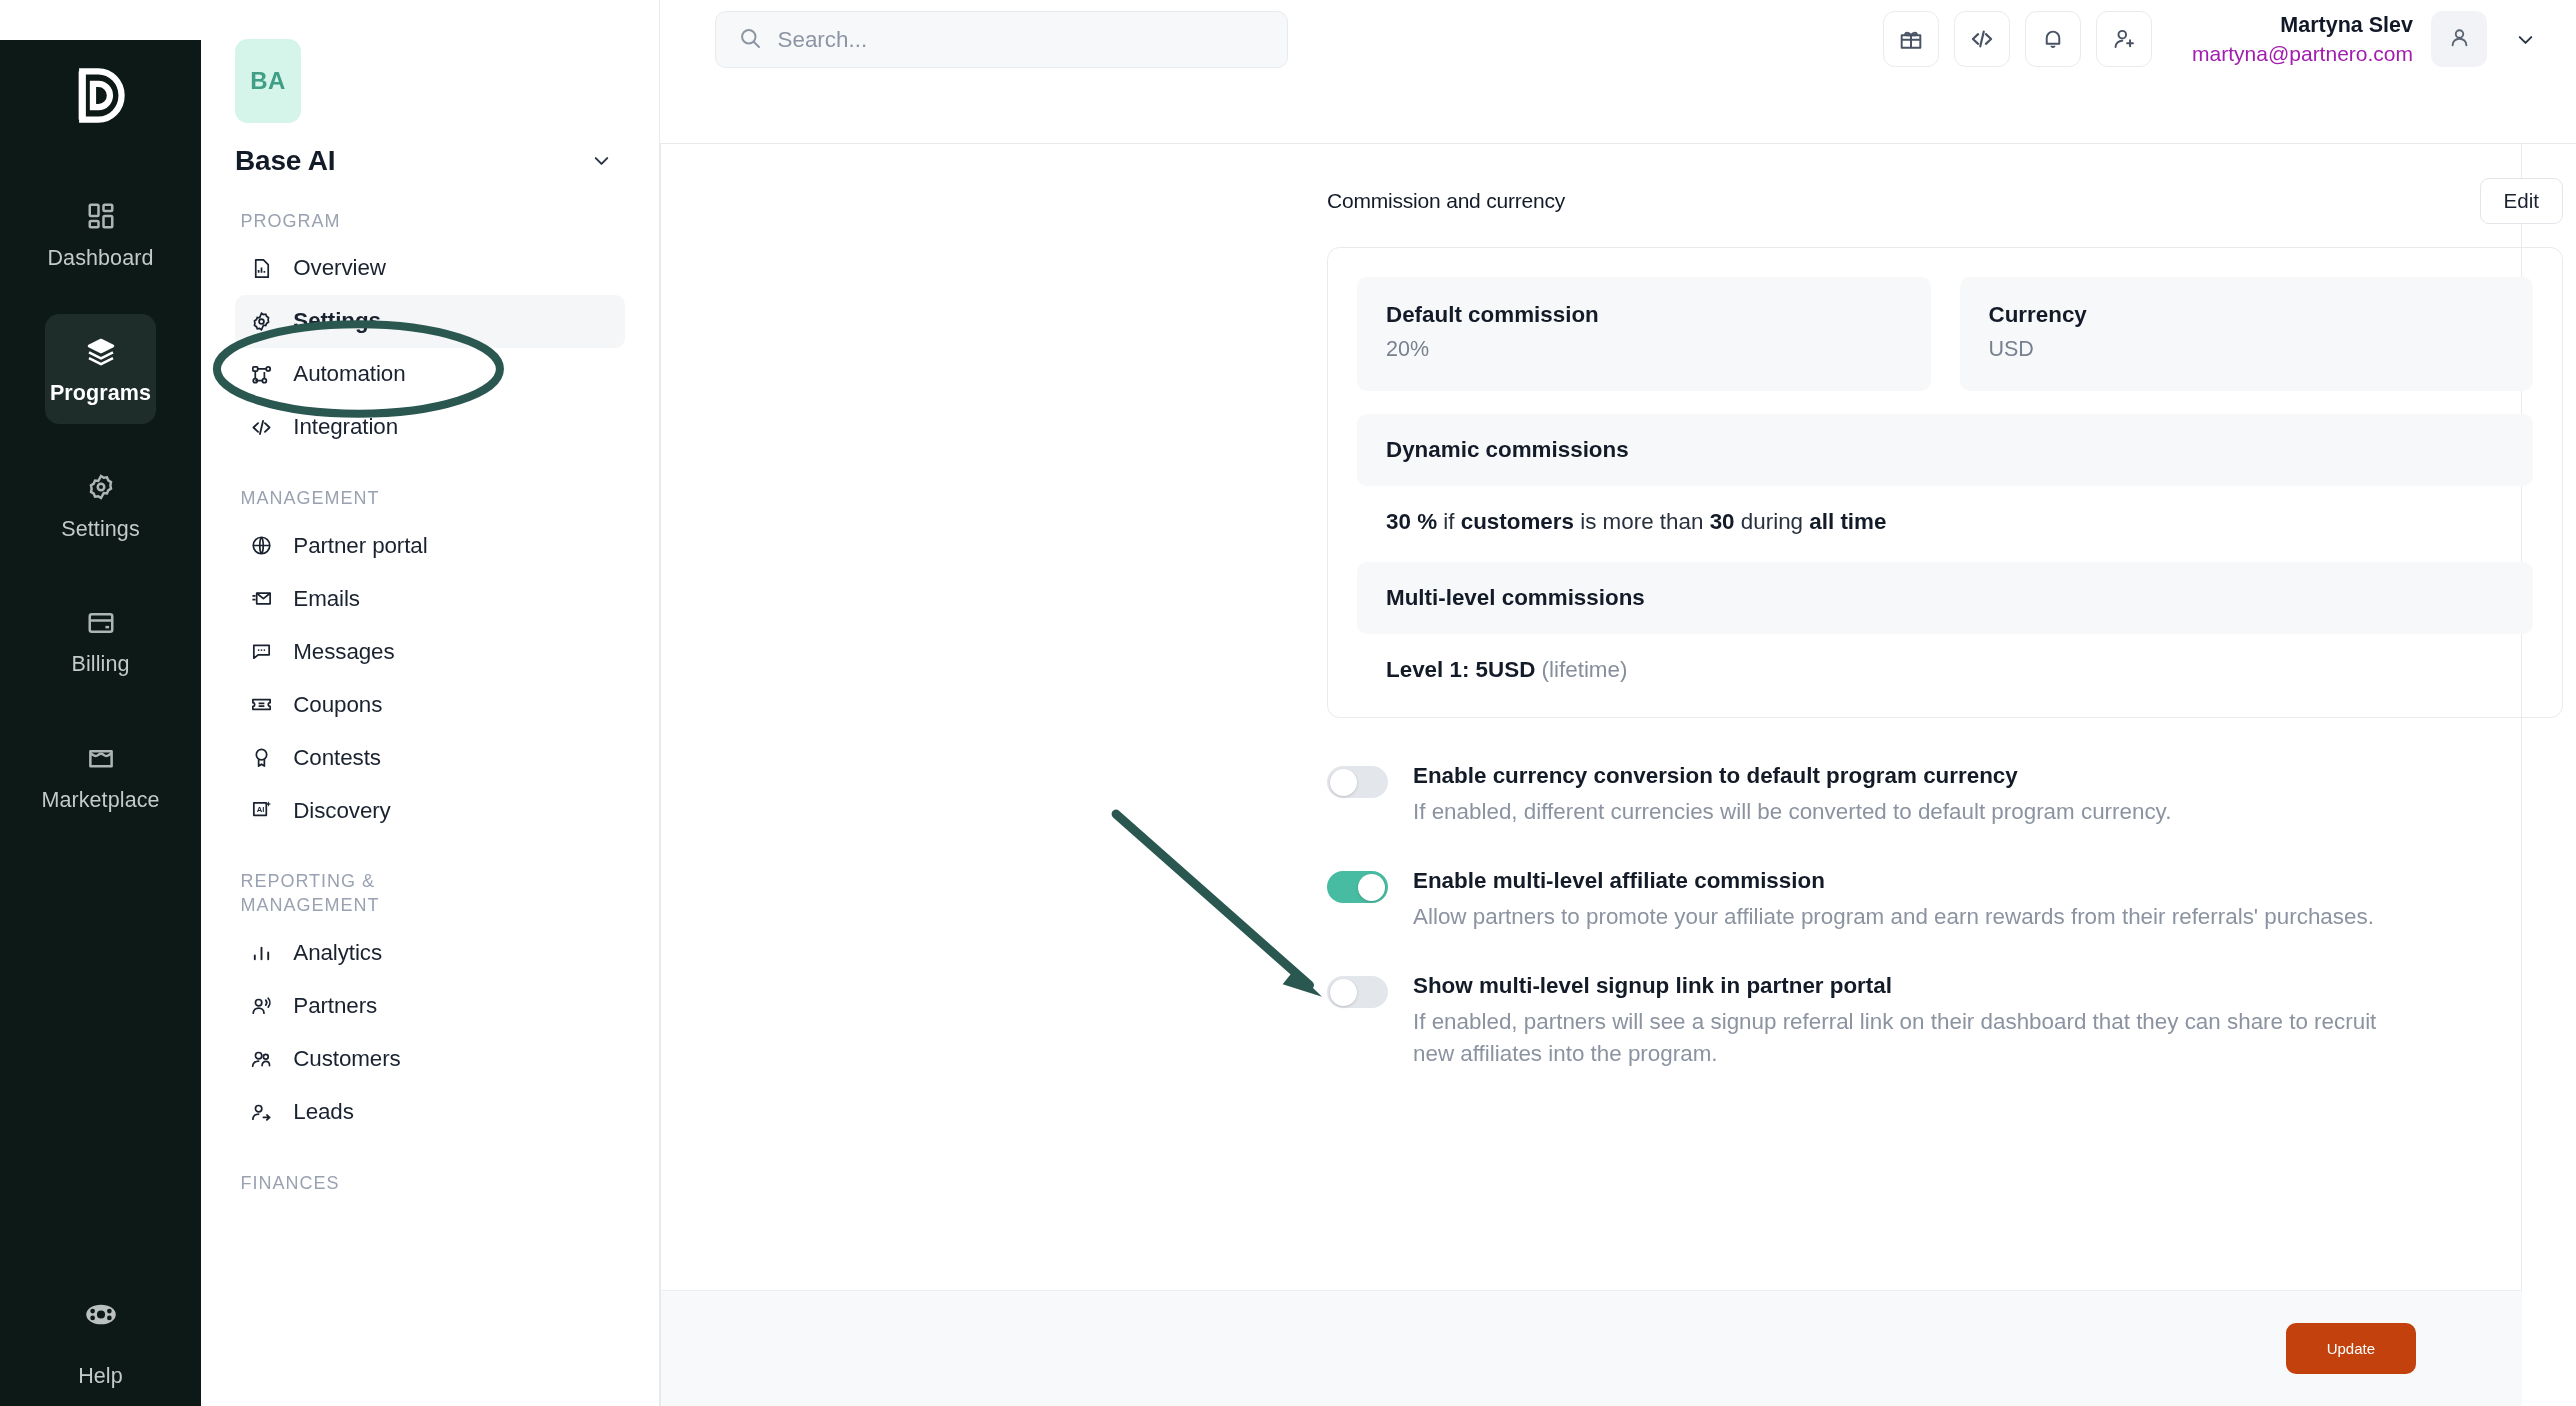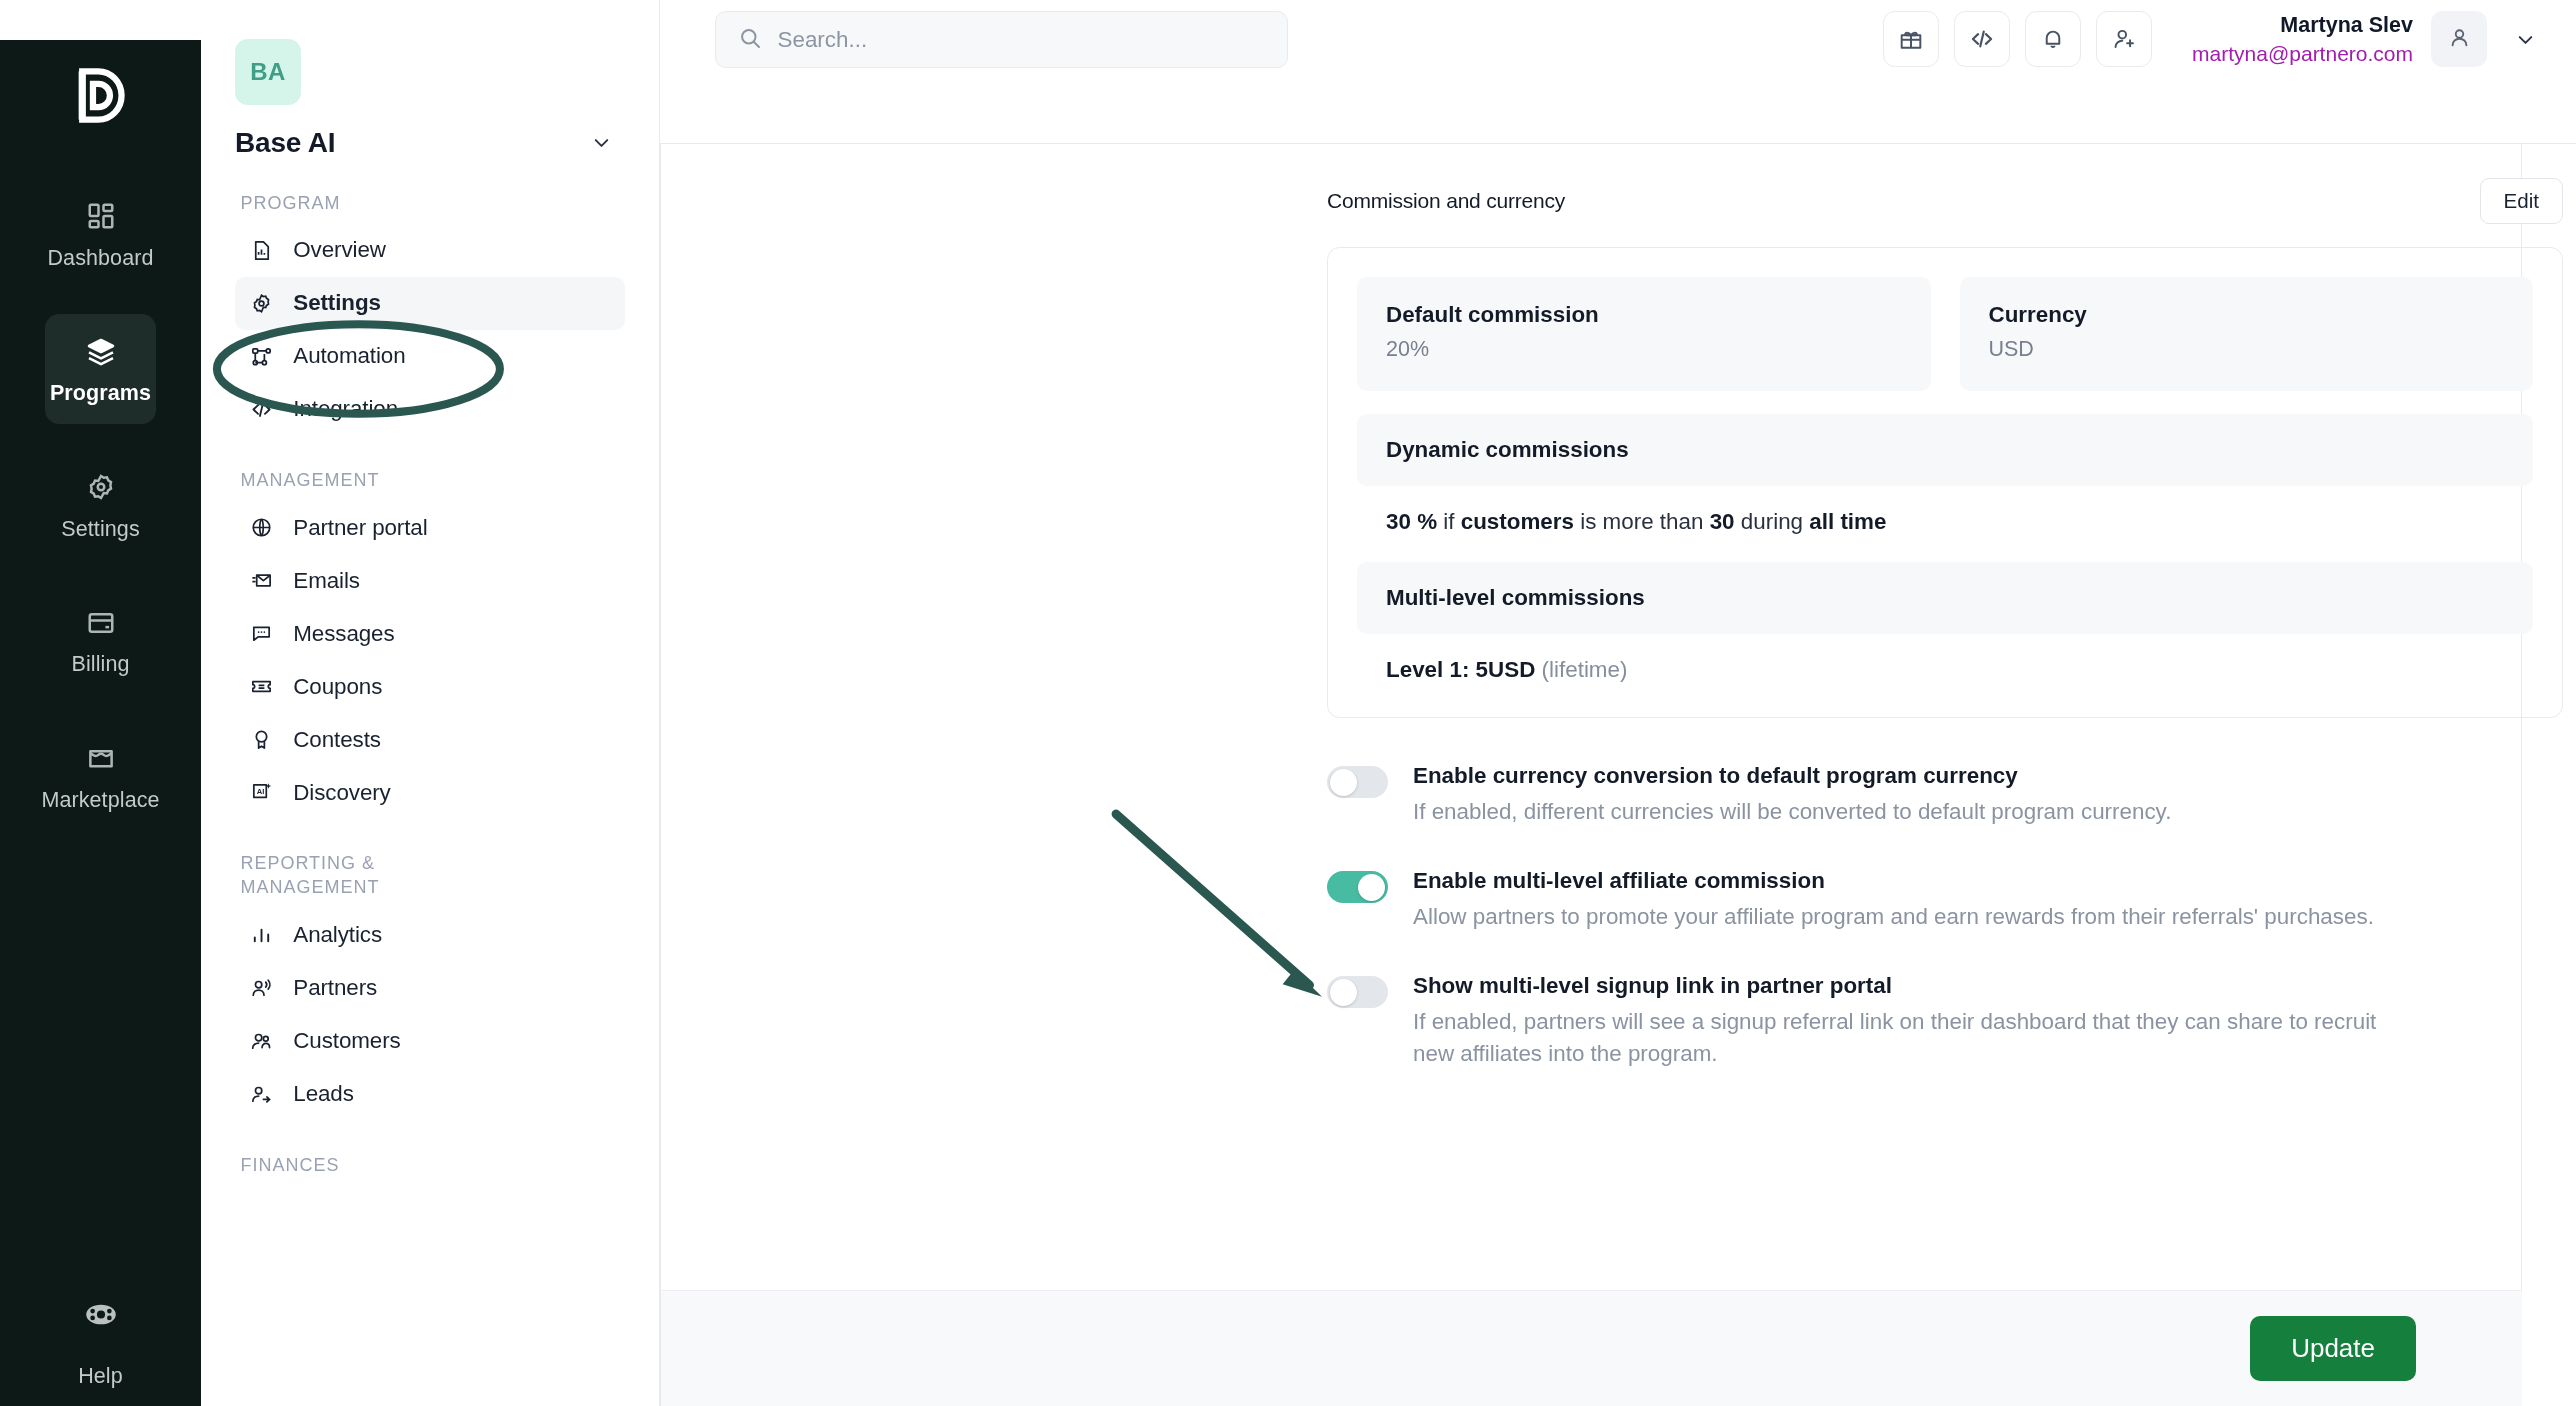--- a/index.html
+++ b/index.html
@@ -39,21 +39,21 @@
 
   
   .sidebar {
     width: 459px; min-width: 459px; height: 1406px;
     background: #ffffff;
     border-right: 0.9px solid #e8eaee;
     padding: 39px 34px 0 34px;
     position: relative; overflow: hidden;
   }
   .brand-badge {
-    width: 66px; height: 66px; border-radius: 12.5px;
+    width: 66px; height: 84px; border-radius: 12.5px;
     background: #d6f5ea; color: #3f9e85;
     display: flex; align-items: center; justify-content: center;
     font-size: 24px; font-weight: 600; letter-spacing: 0.4px;
   }
   .brand-row {
     display: flex; align-items: center; justify-content: space-between;
     margin-top: 21.5px; padding-right: 12.5px; cursor: pointer;
   }
   .brand-name { font-size: 28px; font-weight: 700; color: #141b28; letter-spacing: -0.2px; }
   .chev { color: #2b3445; display: flex; }
@@ -164,22 +164,22 @@
   .toggle-title { font-size: 22.4px; font-weight: 700; color: #141b28; line-height: 1.3; }
   .toggle-desc { font-size: 22.4px; color: #8b93a1; line-height: 1.45; margin-top: 5.4px; }
 
   .footer-bar {
     position: absolute; left: 0.9px; right: 54px; bottom: 0; height: 116px;
     background: #f8f9fb; border-top: 0.9px solid #eceef2;
     display: flex; align-items: center; justify-content: flex-end;
     padding-right: 106px;
   }
   .update-btn {
-    background: #15803d; color: #ffffff; border: none; border-radius: 10px;
-    padding: 17px 41px; font-size: 26px; cursor: pointer; font-family: inherit;
+    background: #c2410c; color: #ffffff; border: none; border-radius: 10px;
+    padding: 17px 41px; font-size: 15px; cursor: pointer; font-family: inherit;
   }
 
   
   .annot { position: absolute; inset: 0; pointer-events: none; z-index: 40; }
 </style>
 </head>
 <body>
 
 <div class="app">
 

